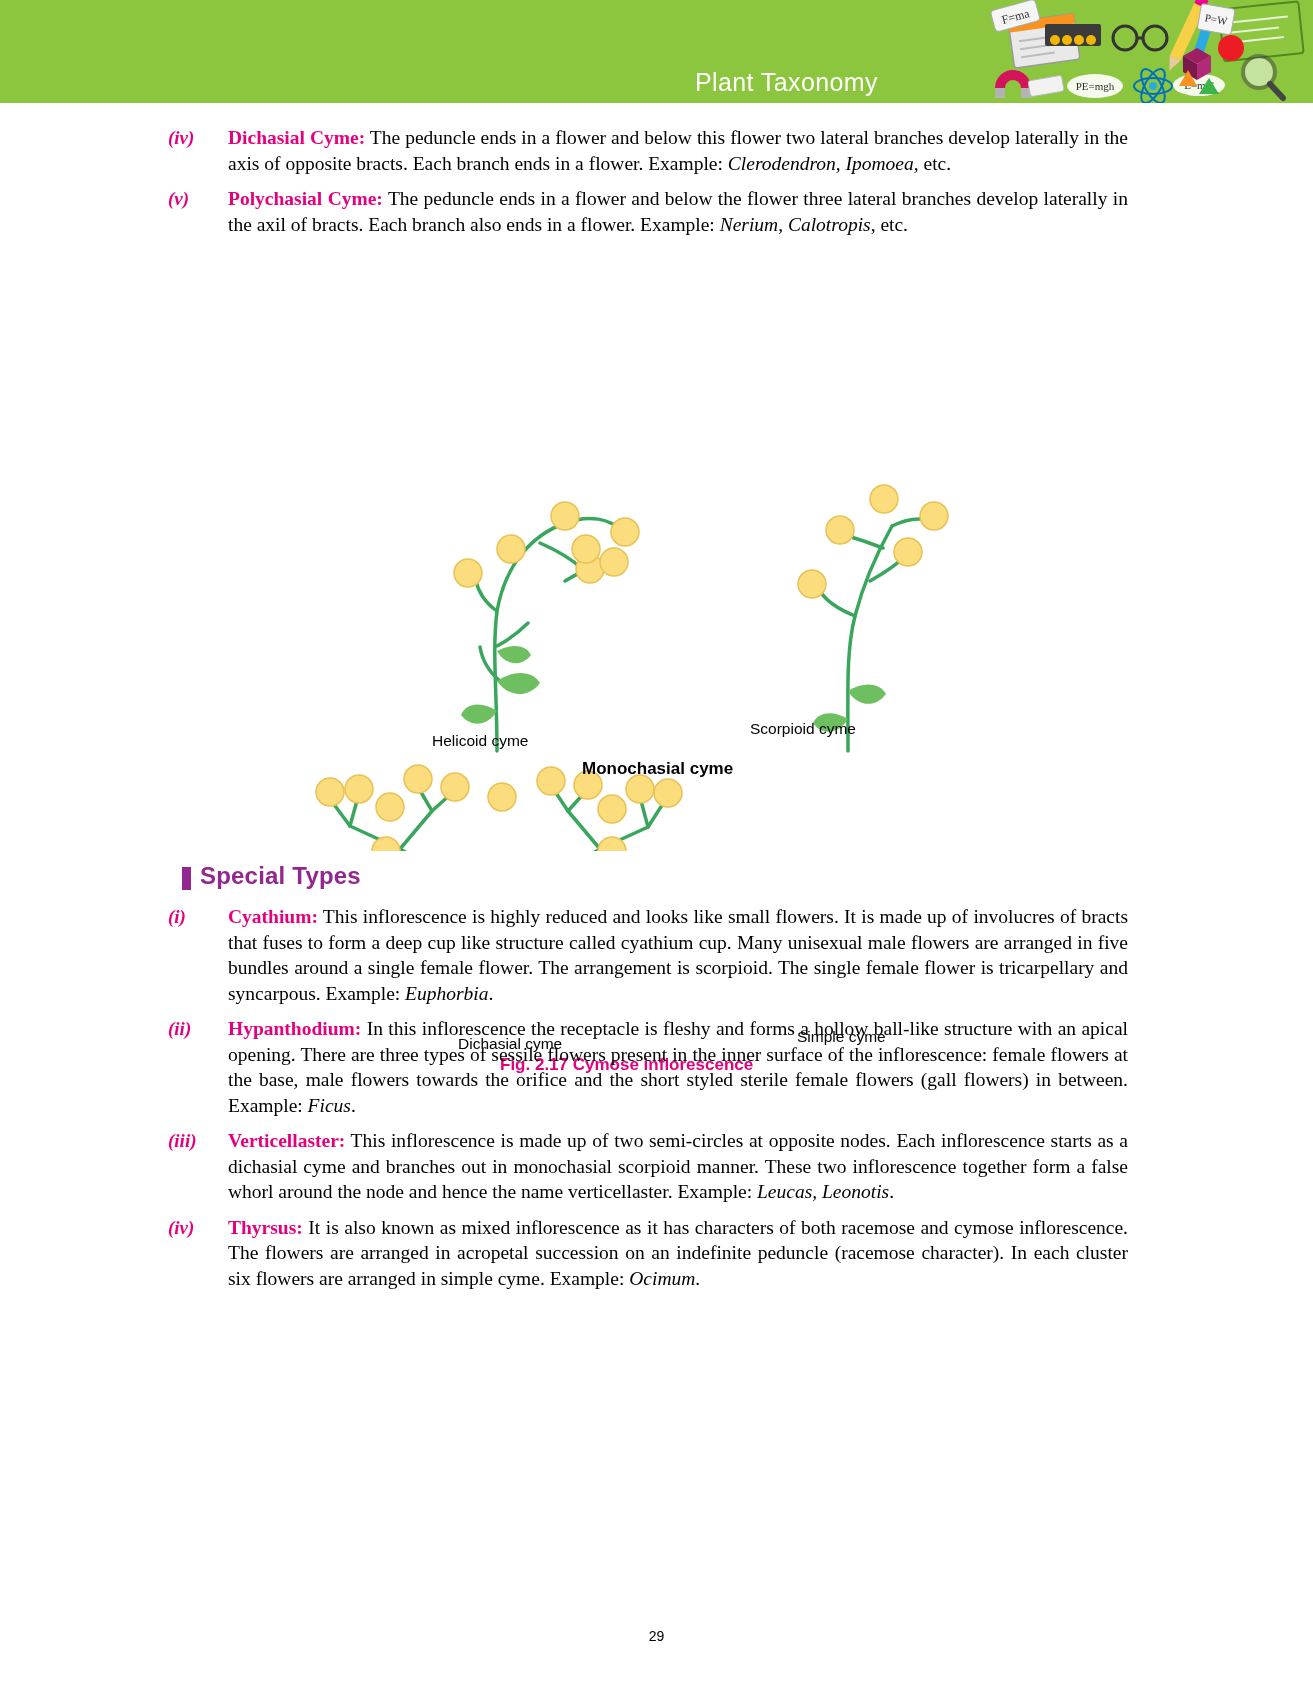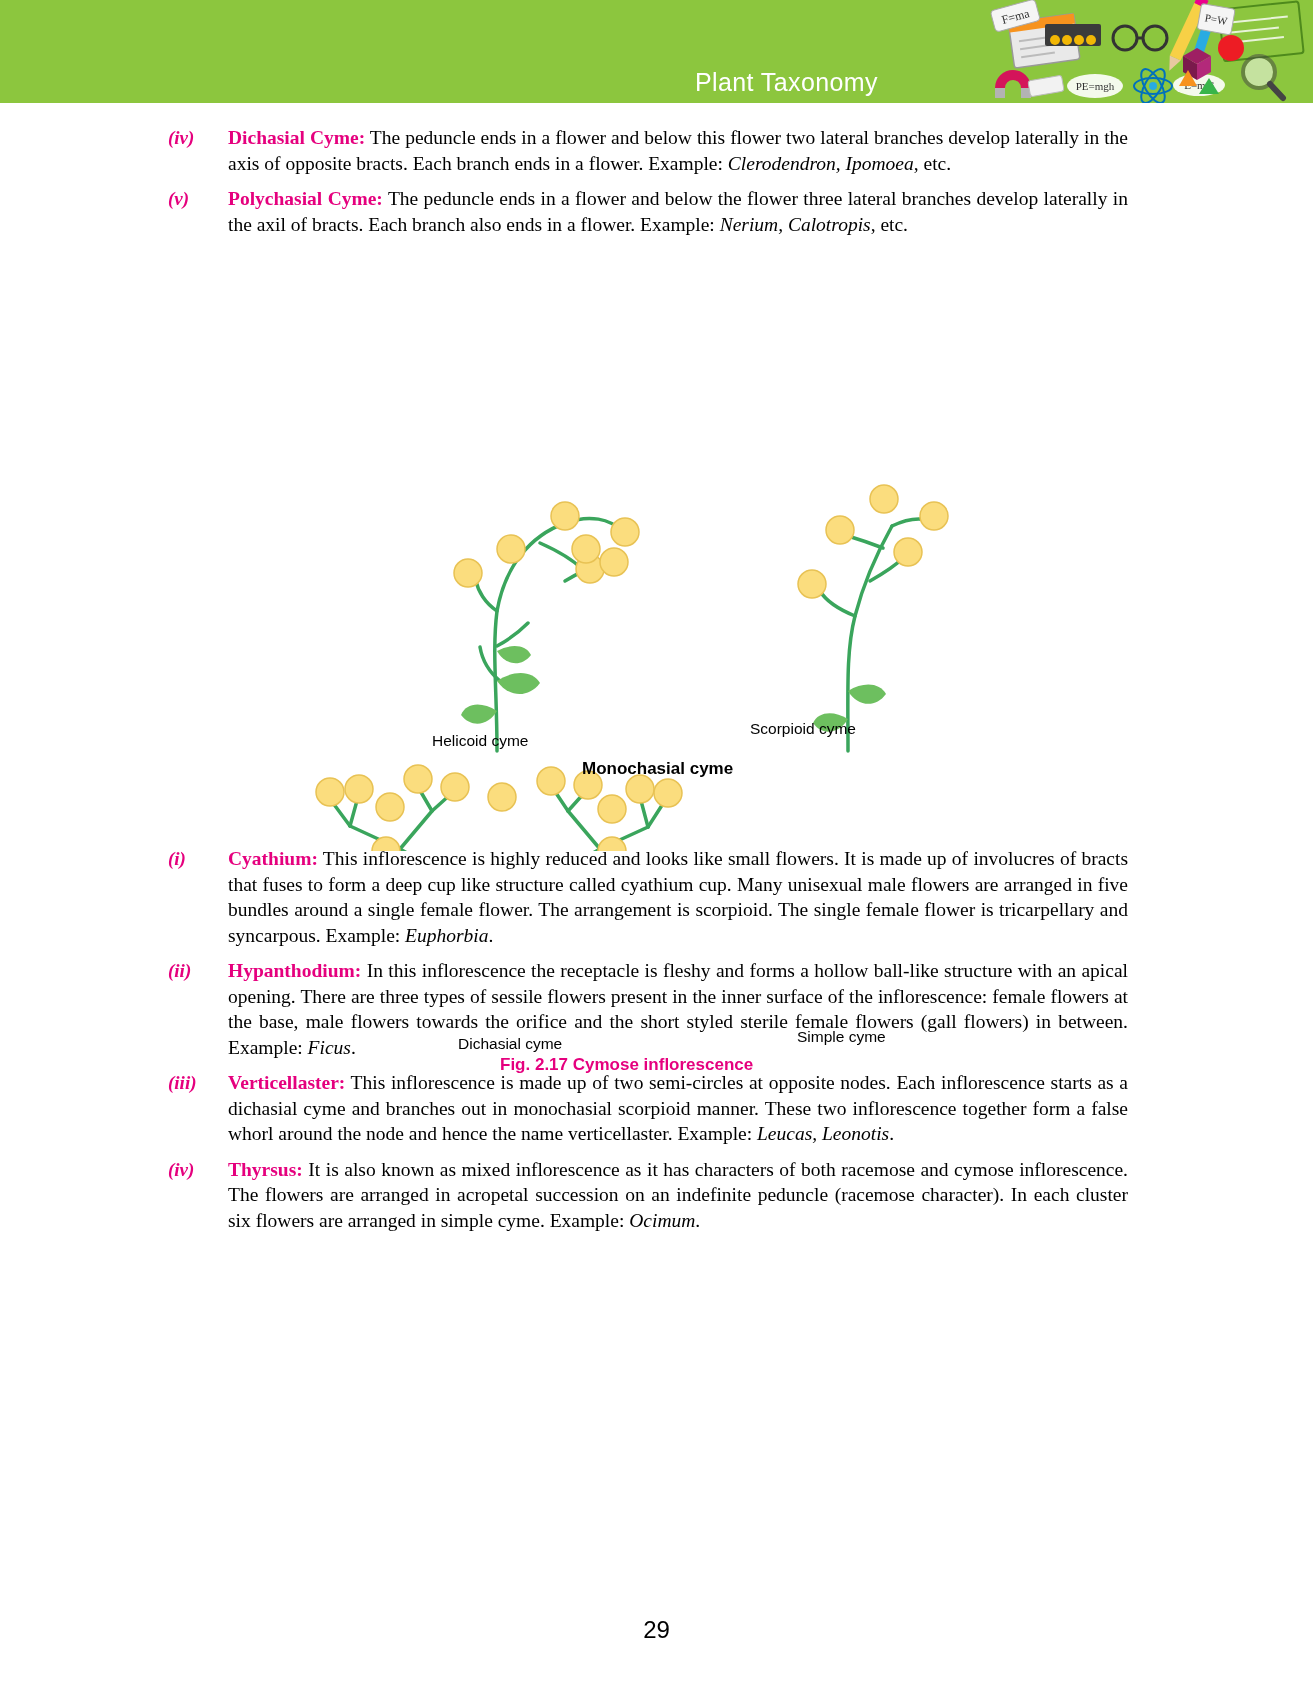--- a/index.html
+++ b/index.html
@@ -134,21 +134,21 @@
     padding-left: 240px;
   }
 
   .page-number {
     position: absolute;
     bottom: 44px;
     left: 0;
     width: 1313px;
     text-align: center;
     font-family: "Liberation Sans", sans-serif;
-    font-size: 24px;
+    font-size: 14px;
     color: #000000;
   }
 </style>
 </head>
 <body>
 
 <div class="header">
   <div class="header-deco">
     <svg width="330" height="103" viewBox="0 0 330 103">
       <rect x="0" y="0" width="330" height="103" fill="#8cc63e"></rect>
@@ -410,20 +410,24 @@
     </svg>
 
     <div class="fig-label" style="left:432px; top:481px;">Helicoid cyme</div>
     <div class="fig-label" style="left:750px; top:460px;margin-top:9px;">Scorpioid cyme</div>
     <div class="fig-sublabel-bold" style="left:582px; top:508px;">Monochasial cyme</div>
     <div class="fig-label" style="left:458px; top:784px;">Dichasial cyme</div>
     <div class="fig-label" style="left:797px; top:777px;">Simple cyme</div>
     <div class="fig-caption" style="left:500px; top:804px;">Fig. 2.17  Cymose inflorescence</div>
   </div>
 
+  <div class="section-head">
+    <span class="section-bar"></span>
+    <span class="section-title">Special Types</span>
+  </div>
 
 
   <p class="para">
     <span class="marker">(i)</span><span class="term">Cyathium:</span><span> This inflorescence is highly reduced and looks like small flowers. It is made up of involucres of bracts that fuses to form a deep cup like structure called cyathium cup. Many unisexual male flowers are arranged in five bundles around a single female flower. The arrangement is scorpioid. The single female flower is tricarpellary and syncarpous. Example: </span><span class="it">Euphorbia</span><span>.</span>
   </p>
 
   <p class="para">
     <span class="marker">(ii)</span><span class="term">Hypanthodium:</span><span> In this inflorescence the receptacle is fleshy and forms a hollow ball-like structure with an apical opening. There are three types of sessile flowers present in the inner surface of the inflorescence: female flowers at the base, male flowers towards the orifice and the short styled sterile female flowers (gall flowers) in between. Example: </span><span class="it">Ficus</span><span>.</span>
   </p>
 

